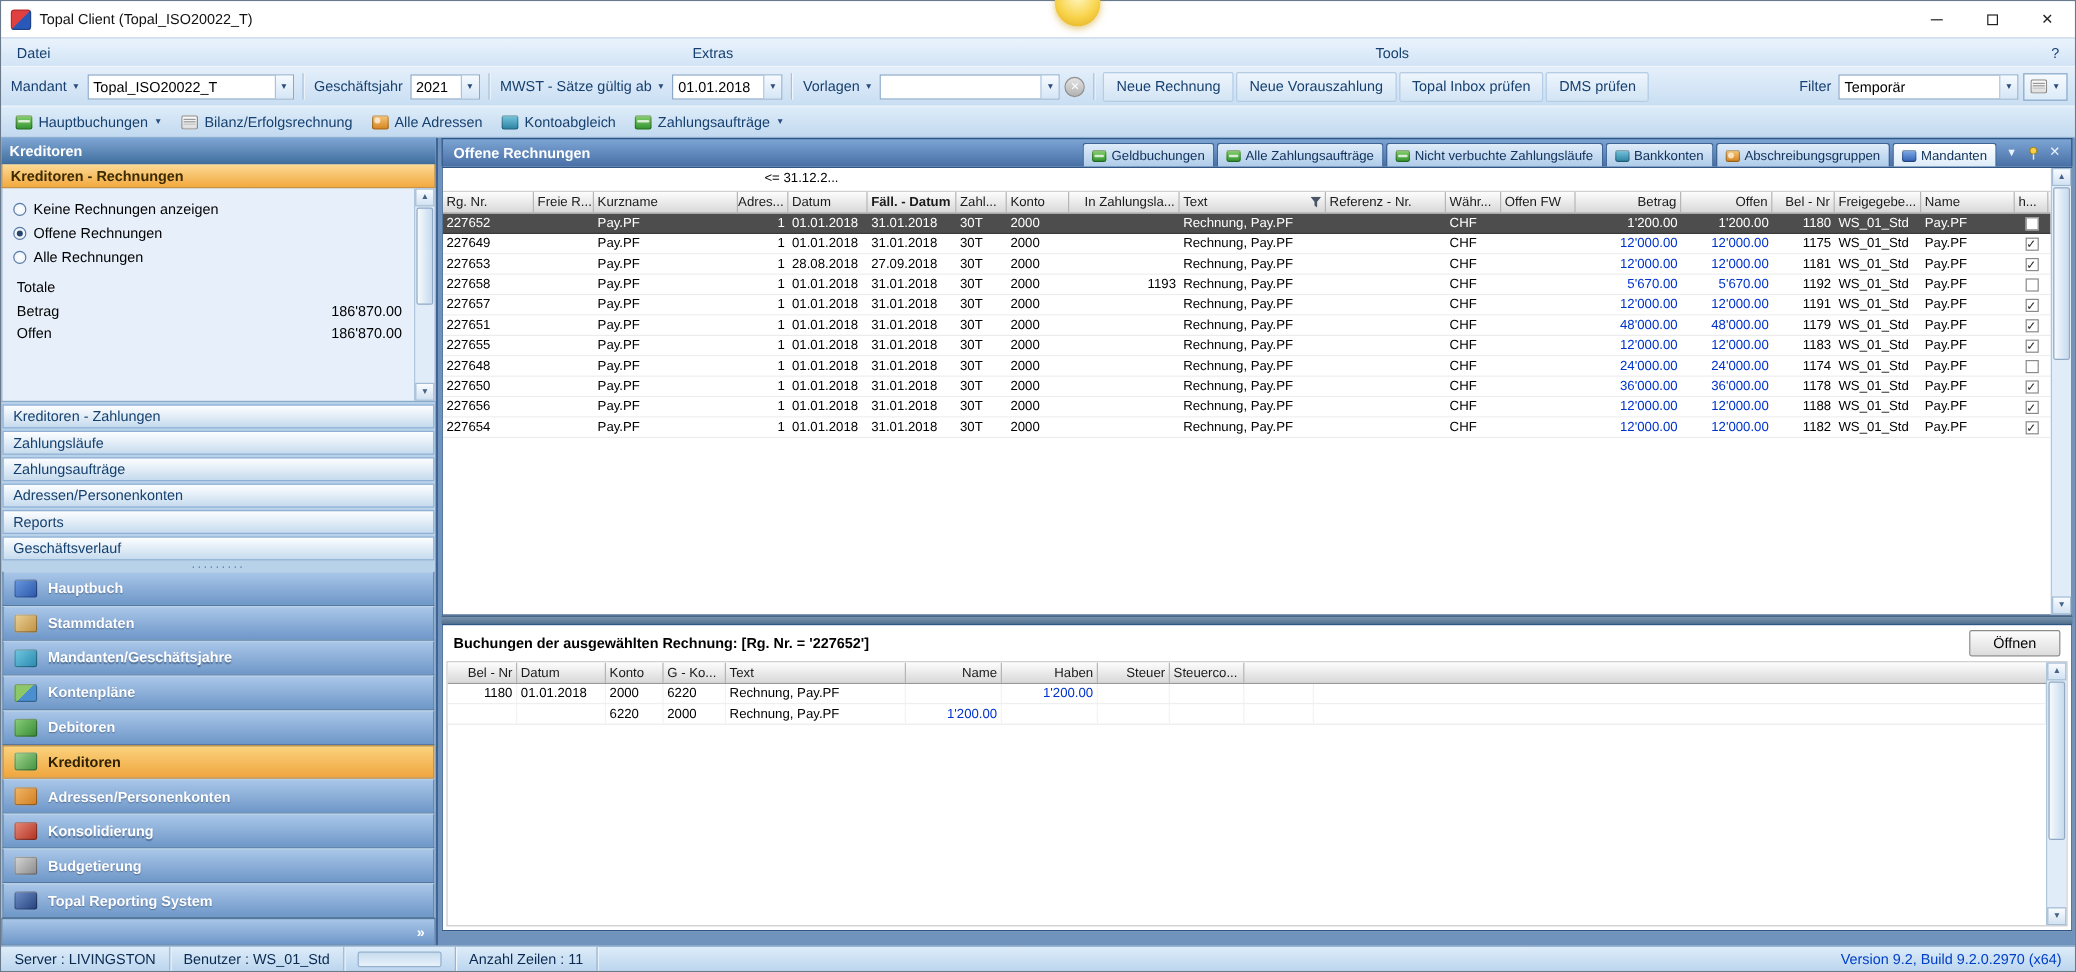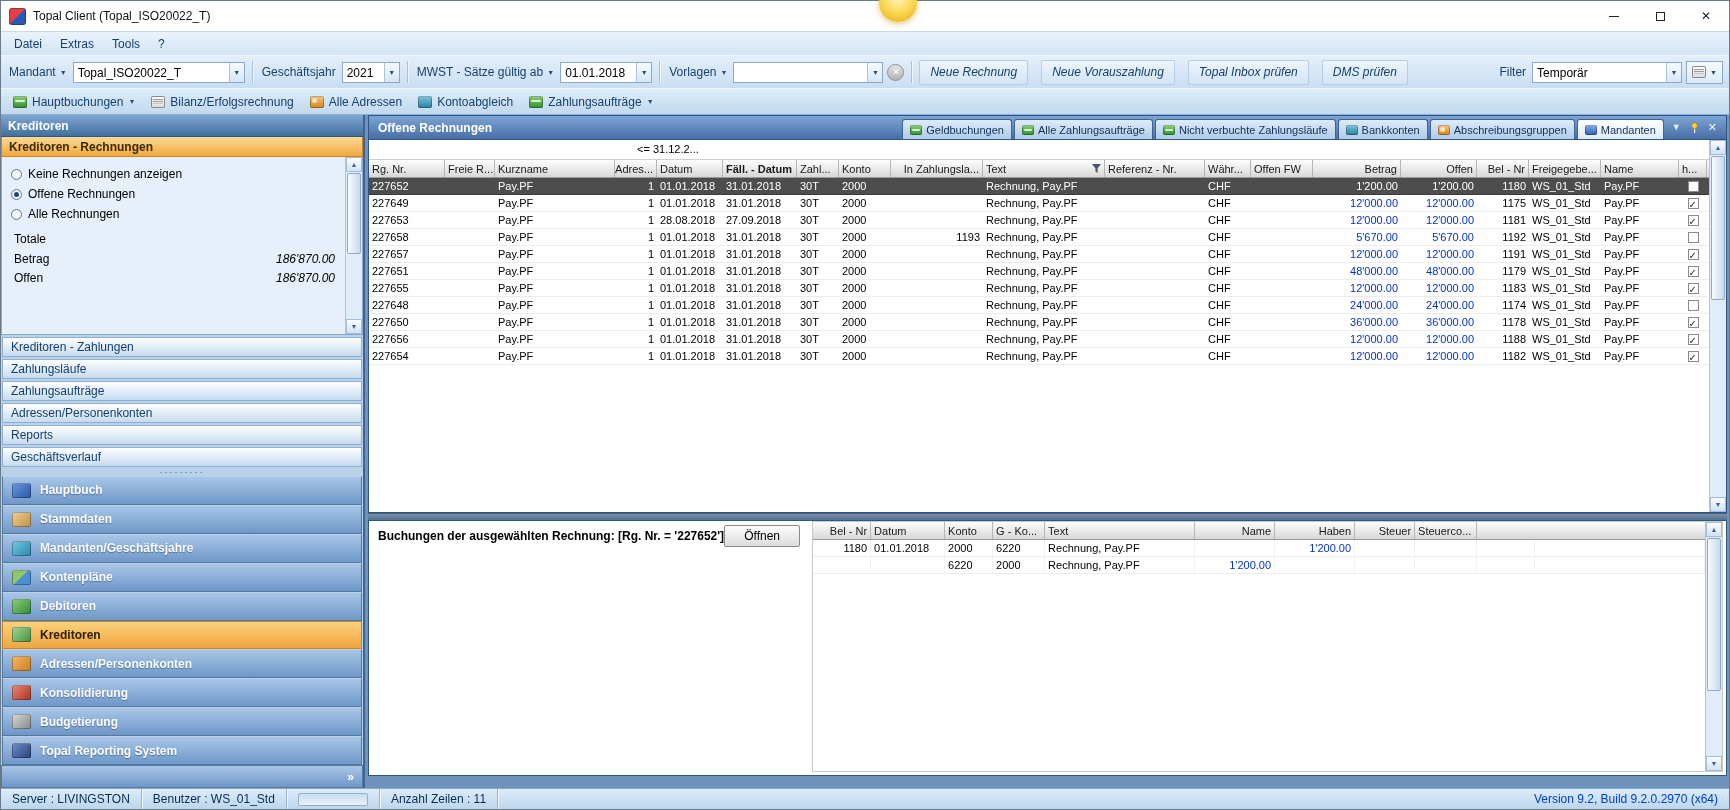--- a/index.html
+++ b/index.html
@@ -12,21 +12,21 @@
 .app-icon{width:17px;height:17px;border-radius:3px;background:linear-gradient(135deg,#e04040 48%,#2858b8 52%);box-shadow:inset 0 0 0 1px rgba(0,0,0,.25);flex:none;}
 .wtitle{font-size:12px;color:#111;margin-left:7px;white-space:nowrap;}
 .bubble{position:absolute;left:878px;top:-17px;width:38px;height:38px;border-radius:50%;background:radial-gradient(circle at 50% 35%,#fff6c0,#f8d44c 55%,#e0a818);box-shadow:0 2px 6px rgba(200,150,0,.5);}
 .win-controls{margin-left:auto;display:flex;height:100%;flex:none;}
 .win-btn{width:46px;height:100%;display:flex;align-items:center;justify-content:center;color:#222;}
 .ic-min{width:10px;height:1px;background:#222;}
 .ic-max{width:9px;height:9px;border:1px solid #222;}
 .ic-close{font-size:12px;line-height:1;}
 
 
-.menubar{height:24px;flex:none;background:linear-gradient(#eaf3fc,#d2e4f6);display:flex;align-items:center;padding:0 4px;border-top:1px solid #c8d8ea;}
+.menubar{height:24px;flex:none;background:linear-gradient(#eaf3fc,#d2e4f6);display:flex;align-items:center;padding:0 4px;border-top:1px solid #c8d8ea;justify-content:space-between;}
 .menu-item{padding:3px 9px;color:#16406f;}
 
 
 .toolbar{height:33px;flex:none;background:linear-gradient(#e4effa,#c9def3);display:flex;align-items:center;padding:0 6px;gap:4px;border-top:1px solid #f0f6fc;}
 .tb-label{color:#16406f;display:flex;align-items:center;gap:4px;white-space:nowrap;padding:0 2px;}
 .arr{font-size:7px;color:#2a4d7e;line-height:1;}
 .combo{background:#fff;border:1px solid #8aa8c8;height:21px;display:flex;align-items:stretch;flex:none;}
 .combo-text{flex:1;padding:3px 4px 0 4px;white-space:nowrap;overflow:hidden;color:#000;font-size:12px;}
 .combo-btn{width:15px;display:flex;align-items:center;justify-content:center;font-size:7px;color:#2a4d7e;background:linear-gradient(#f6fafe,#d6e6f6);border-left:1px solid #aac2dc;}
 .tb-sep{width:1px;height:22px;background:#a8c0da;box-shadow:1px 0 0 #f0f6fc;margin:0 3px;flex:none;}
@@ -58,21 +58,21 @@
 .sidebar{width:364px;flex:none;display:flex;flex-direction:column;background:#b8d2ea;border-right:2px solid #3f6493;}
 .sb-header{height:22px;flex:none;background:linear-gradient(#7fa6d4,#41709f);color:#fff;font-weight:bold;display:flex;align-items:center;padding:0 7px;border-bottom:1px solid #2f5685;}
 .sb-sub{height:20px;flex:none;background:linear-gradient(#fcda95,#f2a93e);color:#3c2a00;font-weight:bold;display:flex;align-items:center;padding:0 7px;border:1px solid #c8862a;border-top:none;}
 .sb-panel{height:178px;flex:none;background:#e7f0fa;border:1px solid #8aa8c8;border-top:none;display:flex;}
 .sb-panel-inner{flex:1;padding:7px 2px 0 6px;min-width:0;}
 .radio-row{display:flex;align-items:center;gap:6px;height:20px;color:#000;padding-left:3px;}
 .radio{width:11px;height:11px;border-radius:50%;border:1px solid #5a7ba8;background:radial-gradient(#fff,#e8eef6);position:relative;flex:none;}
 .radio.on::after{content:"";position:absolute;left:2px;top:2px;width:5px;height:5px;border-radius:50%;background:#23476f;}
 .totals-label{padding:8px 0 3px 6px;}
 .total-row{display:flex;height:19px;align-items:center;padding:0 8px 0 6px;}
-.total-row .tv{margin-left:auto;font-style:italic;}
+.total-row .tv{margin-left:auto;}
 
 
 .vscroll{width:17px;flex:none;background:#e0ecf7;border-left:1px solid #b0c6dc;display:flex;flex-direction:column;}
 .vs-btn{height:15px;flex:none;display:flex;align-items:center;justify-content:center;font-size:7px;color:#44628a;background:linear-gradient(#fafcfe,#d2e2f2);border:1px solid #a4bcd6;}
 .vs-track{flex:1;position:relative;}
 .vs-thumb{position:absolute;left:1px;right:1px;top:1px;height:42%;background:linear-gradient(90deg,#f6fafd,#c6daee);border:1px solid #8fa9c6;border-radius:2px;}
 
 .sections{flex:none;padding:2px 1px 0 1px;display:flex;flex-direction:column;gap:2px;}
 .sb-section{height:20px;background:linear-gradient(#fdfeff,#c6dbee);border:1px solid #8fb0d4;display:flex;align-items:center;padding:0 8px;color:#14406f;}
 .splitter-dots{height:9px;display:flex;align-items:center;justify-content:center;color:#40608c;font-size:9px;letter-spacing:2px;line-height:0;}
@@ -118,21 +118,21 @@
 .g-cell.r{text-align:right;}
 .g-cell.blue{color:#0033cc;}
 .g-cell.fill{flex:1;}
 .g-row.sel{background:#4d4d4d;border-bottom-color:#3a3a3a;}
 .g-row.sel .g-cell{color:#fff;}
 .cbc{display:flex;align-items:center;justify-content:center;}
 .cb{width:11px;height:11px;border:1px solid #8a8a8a;background:#fff;position:relative;flex:none;}
 .cb.on::after{content:"✓";position:absolute;left:0;top:-2px;font-size:10px;color:#2a2a2a;}
 
 .hsplit{height:7px;flex:none;background:linear-gradient(#7a93ad,#51708e);border-top:1px solid #3f5c7a;}
-.detail{height:256px;flex:none;background:#fff;border:1px solid #2f5685;display:flex;flex-direction:row;}
+.detail{height:256px;flex:none;background:#fff;border:1px solid #2f5685;display:flex;flex-direction:column;}
 .detail-title-row{height:30px;flex:none;display:flex;align-items:center;padding:0 9px;}
 .detail-title{font-weight:bold;font-size:12px;}
 .open-btn{margin-left:auto;width:76px;height:22px;background:linear-gradient(#fdfdfd,#dcdcdc);border:1px solid #8a8a8a;border-radius:2px;font-size:12px;font-family:inherit;color:#000;}
 .detail-grid{flex:1;display:flex;margin:0 3px 3px 3px;border:1px solid #c8c8c8;min-height:0;background:#fff;}
 .dg-main{flex:1;display:flex;flex-direction:column;min-width:0;overflow:hidden;}
 .dg-body{flex:1;}
 .dg-row .g-cell{border-right:1px solid #f2f2f2;}
 
 
 .statusbar{height:21px;flex:none;background:linear-gradient(#ddecf9,#bcd6ee);border-top:1px solid #8aa8c8;display:flex;align-items:center;color:#0a2a52;}
@@ -200,21 +200,21 @@
     <span class="tb-label">
         <span>Vorlagen</span>
         <span class="arr">▼</span>
       </span>
     <span class="combo" style="width:150px;">
         <span class="combo-text"></span>
         <span class="combo-btn">▼</span>
       </span>
     <span class="round-x">✕</span>
     <span class="tb-sep"></span>
-    <span style="display:flex;gap:13px;font-style:italic;">
+    <span style="display:flex;gap:2px;">
         <span class="tb-btn">Neue Rechnung</span>
         <span class="tb-btn">Neue Vorauszahlung</span>
         <span class="tb-btn">Topal Inbox prüfen</span>
         <span class="tb-btn">DMS prüfen</span>
       </span>
     <span class="tb-label push-right">
         <span>Filter</span>
       </span>
     <span class="combo" style="width:150px;">
         <span class="combo-text">Temporär</span>

